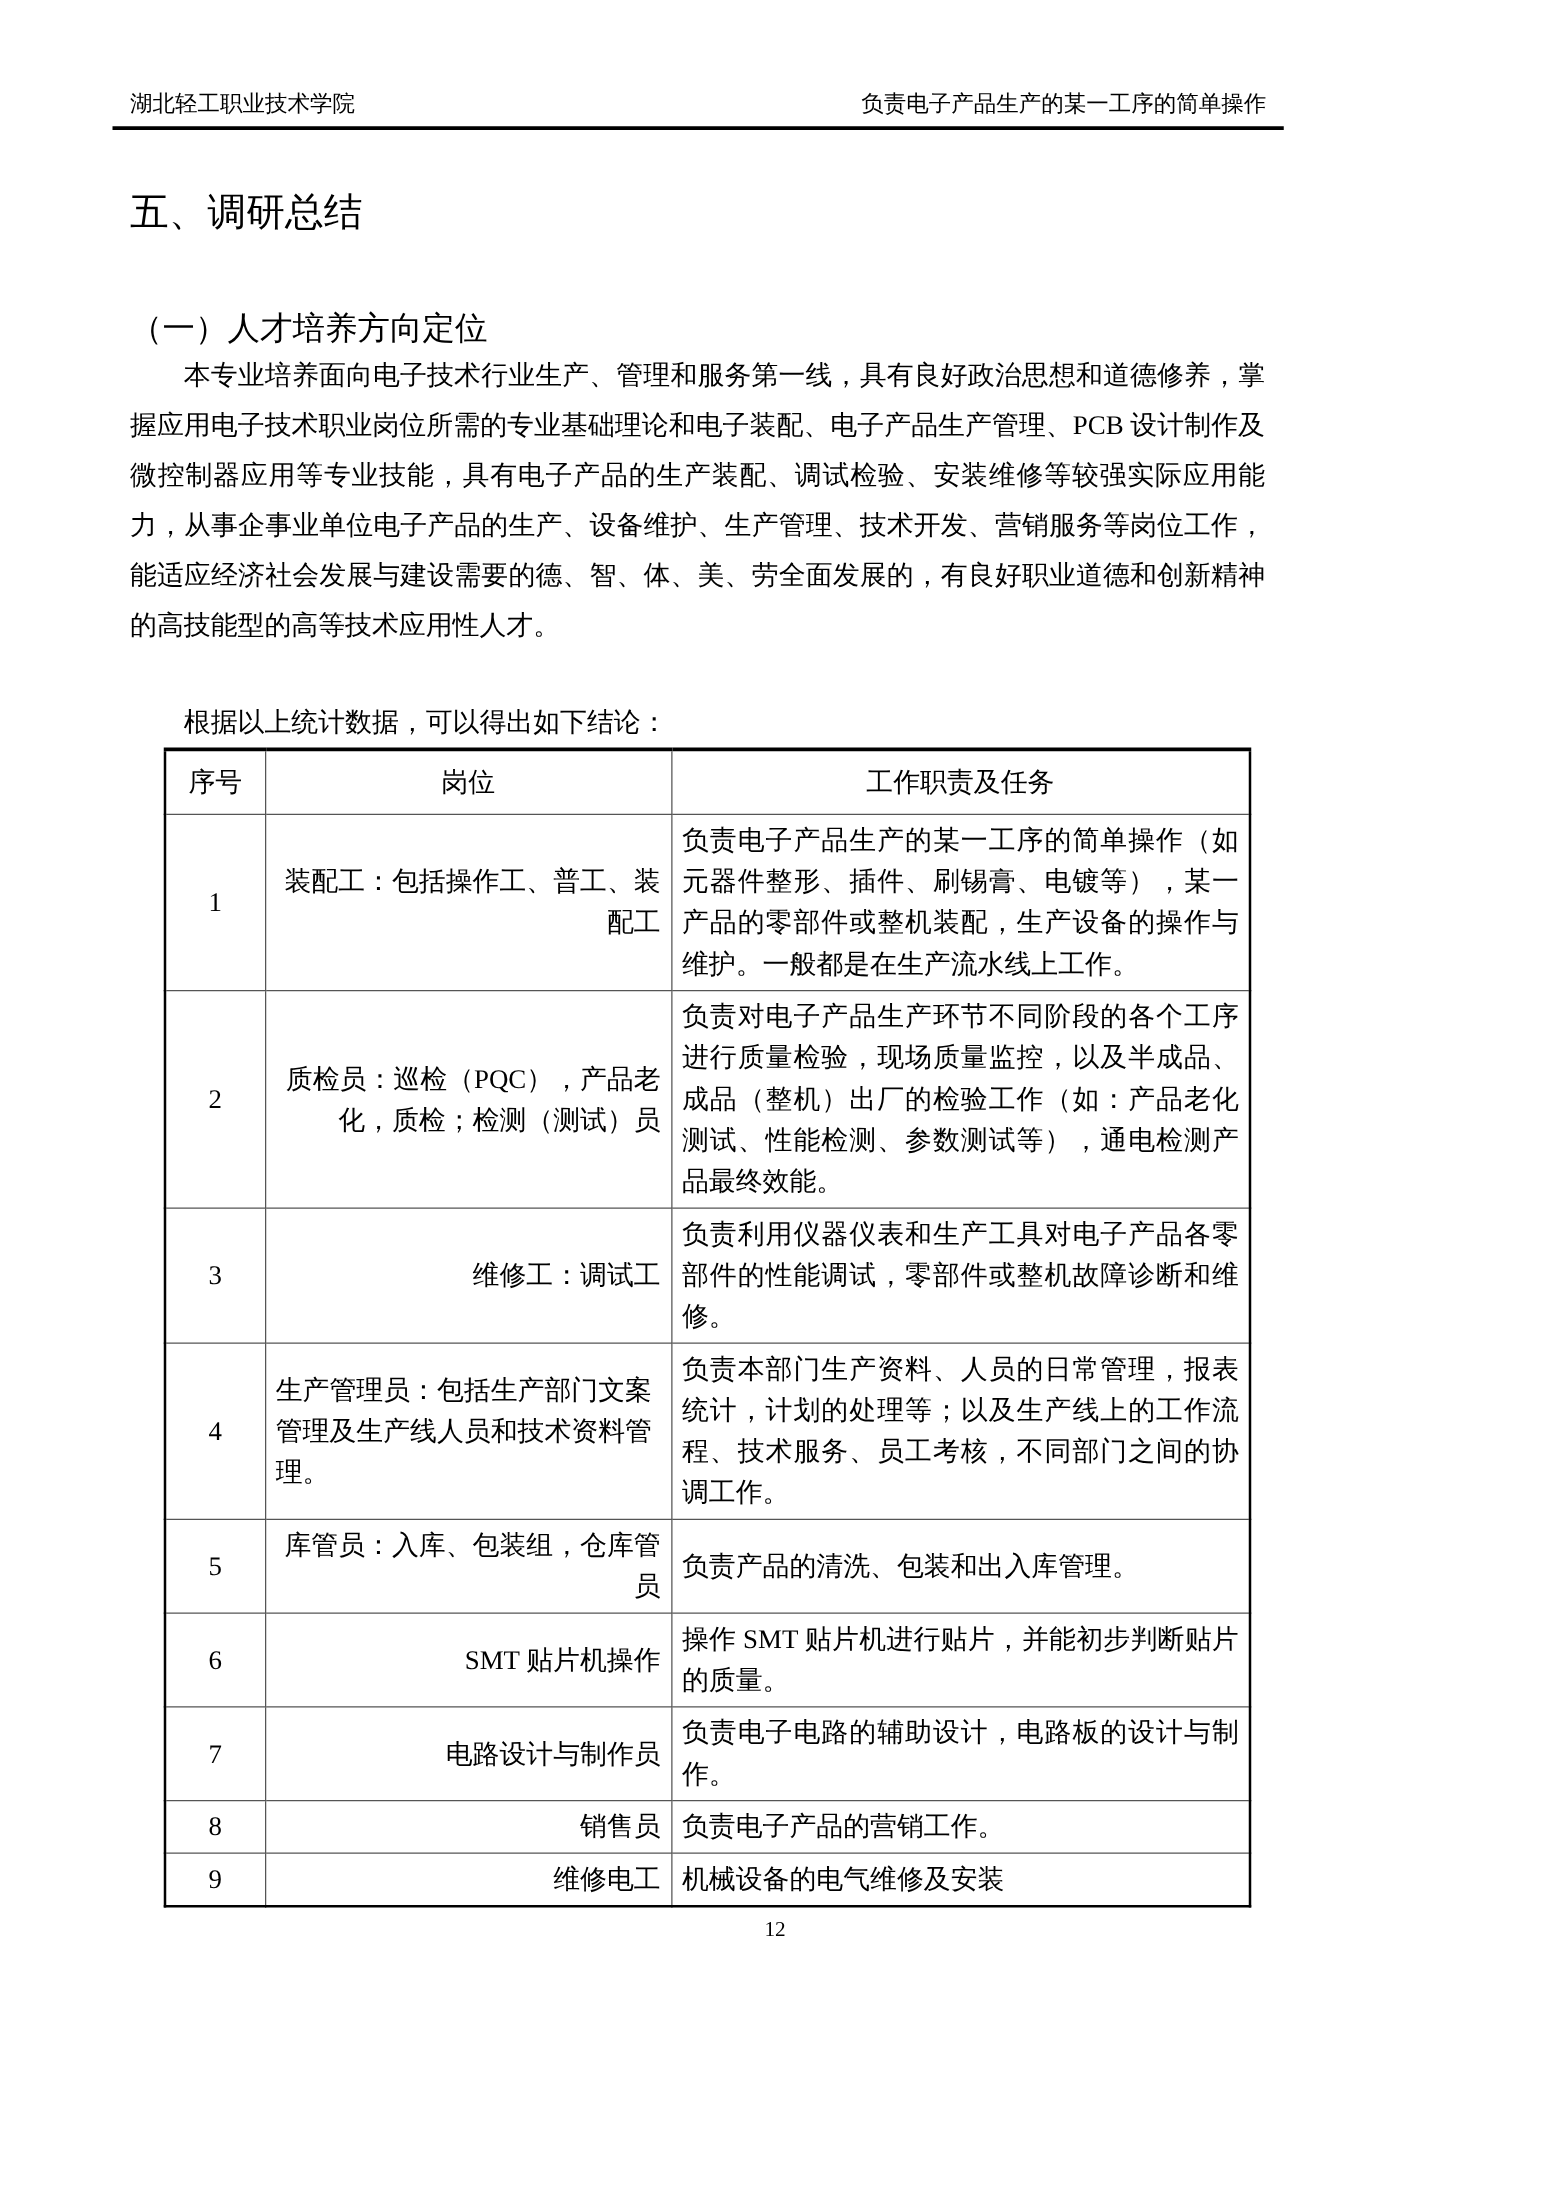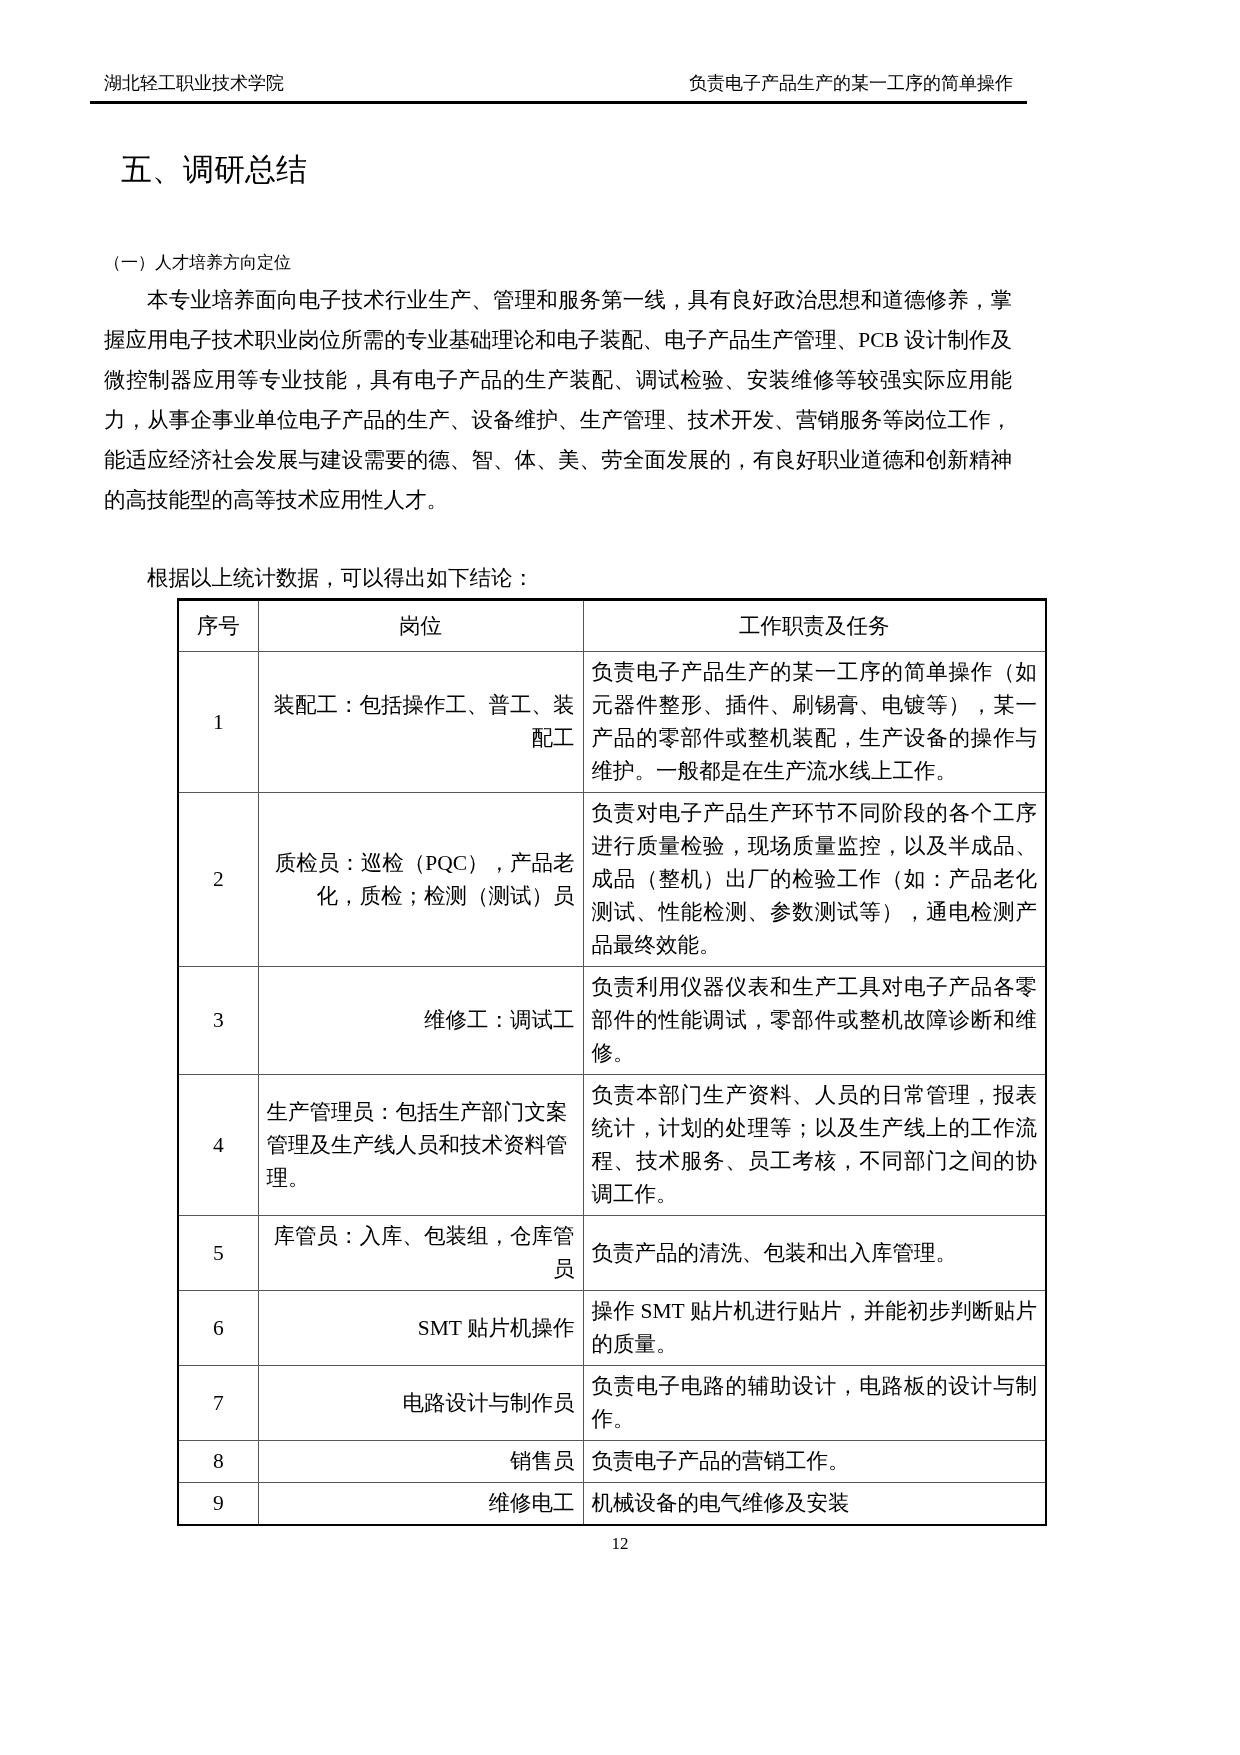--- a/index.html
+++ b/index.html
@@ -15,31 +15,31 @@
   
   .doc-header {
     margin:72px 213px 0 90px;
     padding:0 14px 7px 14px;
     border-bottom:3px solid #000;
     display:flex; justify-content:space-between; align-items:flex-end;
     font-size:18px; line-height:22px;
   }
   
   .content { margin:0 228px 0 104px; }
-  .sec-title   { font-size:31px; line-height:40px; margin:46px 0 0 17px; font-weight:normal; }
-  .sec-subtitle{ font-size:17px; line-height:34px; margin:56px 0 0 0; font-weight:normal; }
+  .sec-title   { font-size:31px; line-height:40px; margin:46px 0 0 0; font-weight:normal; }
+  .sec-subtitle{ font-size:26px; line-height:34px; margin:56px 0 0 0; font-weight:normal; }
   .para { font-size:21.5px; line-height:40px; text-align:justify; text-indent:2em; margin:0; }
   .para.first { margin-top:38px; }
   
   .tbl-caption {
     width:868px; margin:14px 0 6px 48px;
     text-align:center; font-size:22px; line-height:30px;
   }
   table.jobs {
-    margin-left:73px; width:868px;
+    margin-left:27px; width:868px;
     border-collapse:collapse;
     font-size:21.5px; line-height:33px;
     table-layout:fixed;
   }
   table.jobs col.c-no   { width:80px; }
   table.jobs col.c-post { width:325px; }
   table.jobs col.c-duty { width:463px; }
   table.jobs th, table.jobs td {
     border:1px solid #555;
     padding:4px 8px;

